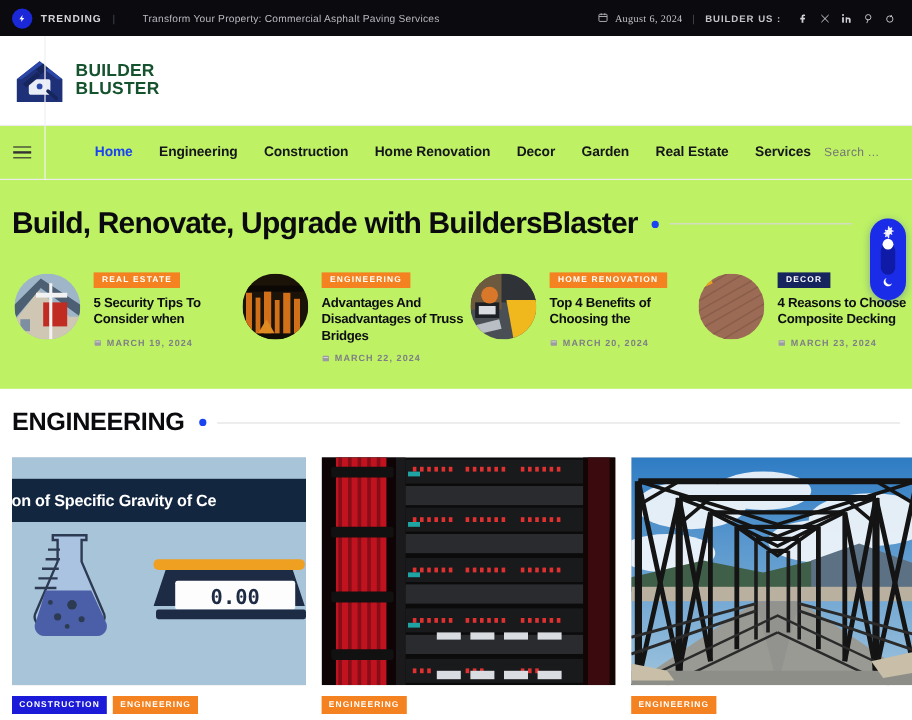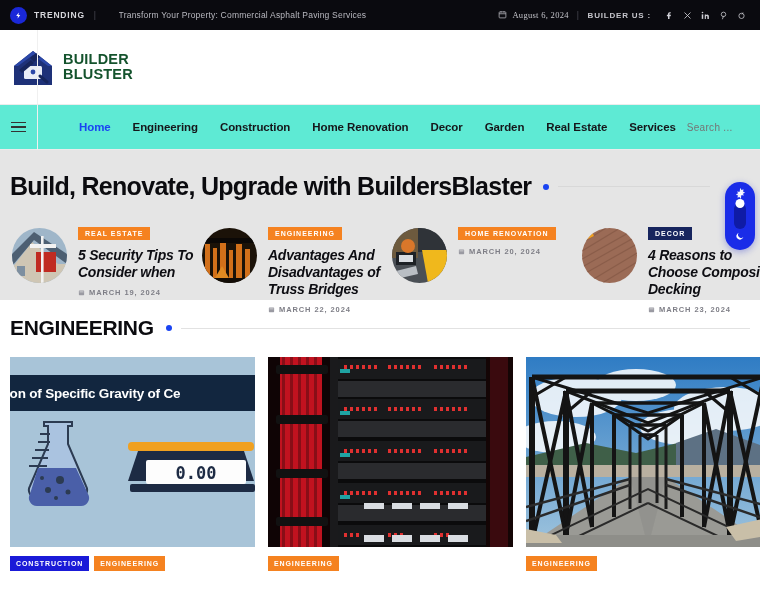--- a/index.html
+++ b/index.html
@@ -81,21 +81,21 @@
   .edge-line {
     position: absolute; left: 0; top: 0; bottom: 0;
     width: 38px;
     border-right: 1px solid #f0f0f0;
     pointer-events: none;
   }
 
   
   .navbar {
     height: 45px;
-    background: #5eead4;
+    background: #bef264;
     display: flex; align-items: center;
     border-bottom: 1px solid #ececec;
     position: relative;
   }
   .hamburger {
     width: 38px; height: 45px;
     display: flex; flex-direction: column;
     align-items: center; justify-content: center;
     gap: 3px;
     border-right: 1px solid #f0f0f0;
@@ -122,24 +122,24 @@
   .search-field {
     font-size: 10px; color: #777;
     letter-spacing: .3px;
     border: none; outline: none; background: transparent;
     width: 80px; text-align: left;
     font-family: "Liberation Sans", sans-serif;
   }
 
   
   .hero {
-    background: #e5e5e5;
+    background: #bef264;
     padding: 22px 10px 14px 10px;
     position: relative;
-    height: 150px;
+    height: 174px;
   }
   .hero-head { display: flex; align-items: center; padding-right: 40px; }
   .hero-title {
     font-size: 25px;
     font-weight: 800;
     letter-spacing: -.7px;
     color: #0b0b0f;
     white-space: nowrap;
   }
   .dot-blue {
@@ -165,28 +165,27 @@
     background: #f58220;
     color: #fff;
     font-size: 7px;
     font-weight: 700;
     letter-spacing: 1px;
     padding: 3px 7px 3px 7px;
     line-height: 1;
   }
   .badge.navy { background: #17255e; }
   .hcard-title {
-    font-size: 14px;
+    font-size: 11px;
     font-weight: 800;
     line-height: 1.22;
     margin-top: 7px;
     color: #0d0d12;
     letter-spacing: -.25px;
     max-width: 124px;
-    font-style: italic;
   }
   .hcard-date {
     margin-top: 7px;
     font-size: 7.5px;
     font-weight: 700;
     color: #7e7e86;
     letter-spacing: .9px;
     display: flex; align-items: center; gap: 4px;
   }
 
@@ -440,20 +439,21 @@
           <rect x="26" y="0" width="29" height="24" fill="#2f3338"></rect>
           <path d="M30 22 L55 22 L55 55 L36 55Z" fill="#f0b81c"></path>
           <rect x="4" y="24" width="20" height="13" fill="#1d2126"></rect>
           <rect x="7" y="27" width="14" height="7" fill="#d9dde2"></rect>
           <path d="M0 44 L24 38 L26 46 L0 52Z" fill="#b9bec4"></path>
           <circle cx="16" cy="18" r="7" fill="#d9772a"></circle>
         </svg>
       </div>
       <div class="hcard-body">
         <span class="badge">HOME RENOVATION</span>
+        <div class="hcard-title">Top 4 Benefits of Choosing the</div>
         <div class="hcard-date">
           <svg width="7" height="7" viewBox="0 0 24 24" fill="#9a9aa2">
               <rect x="3" y="5" width="18" height="16" rx="2"></rect>
               <rect x="5" y="9" width="14" height="2" fill="#f0f0f0"></rect>
             </svg>
           <span>MARCH 20, 2024</span>
         </div>
       </div>
     </div>
 

